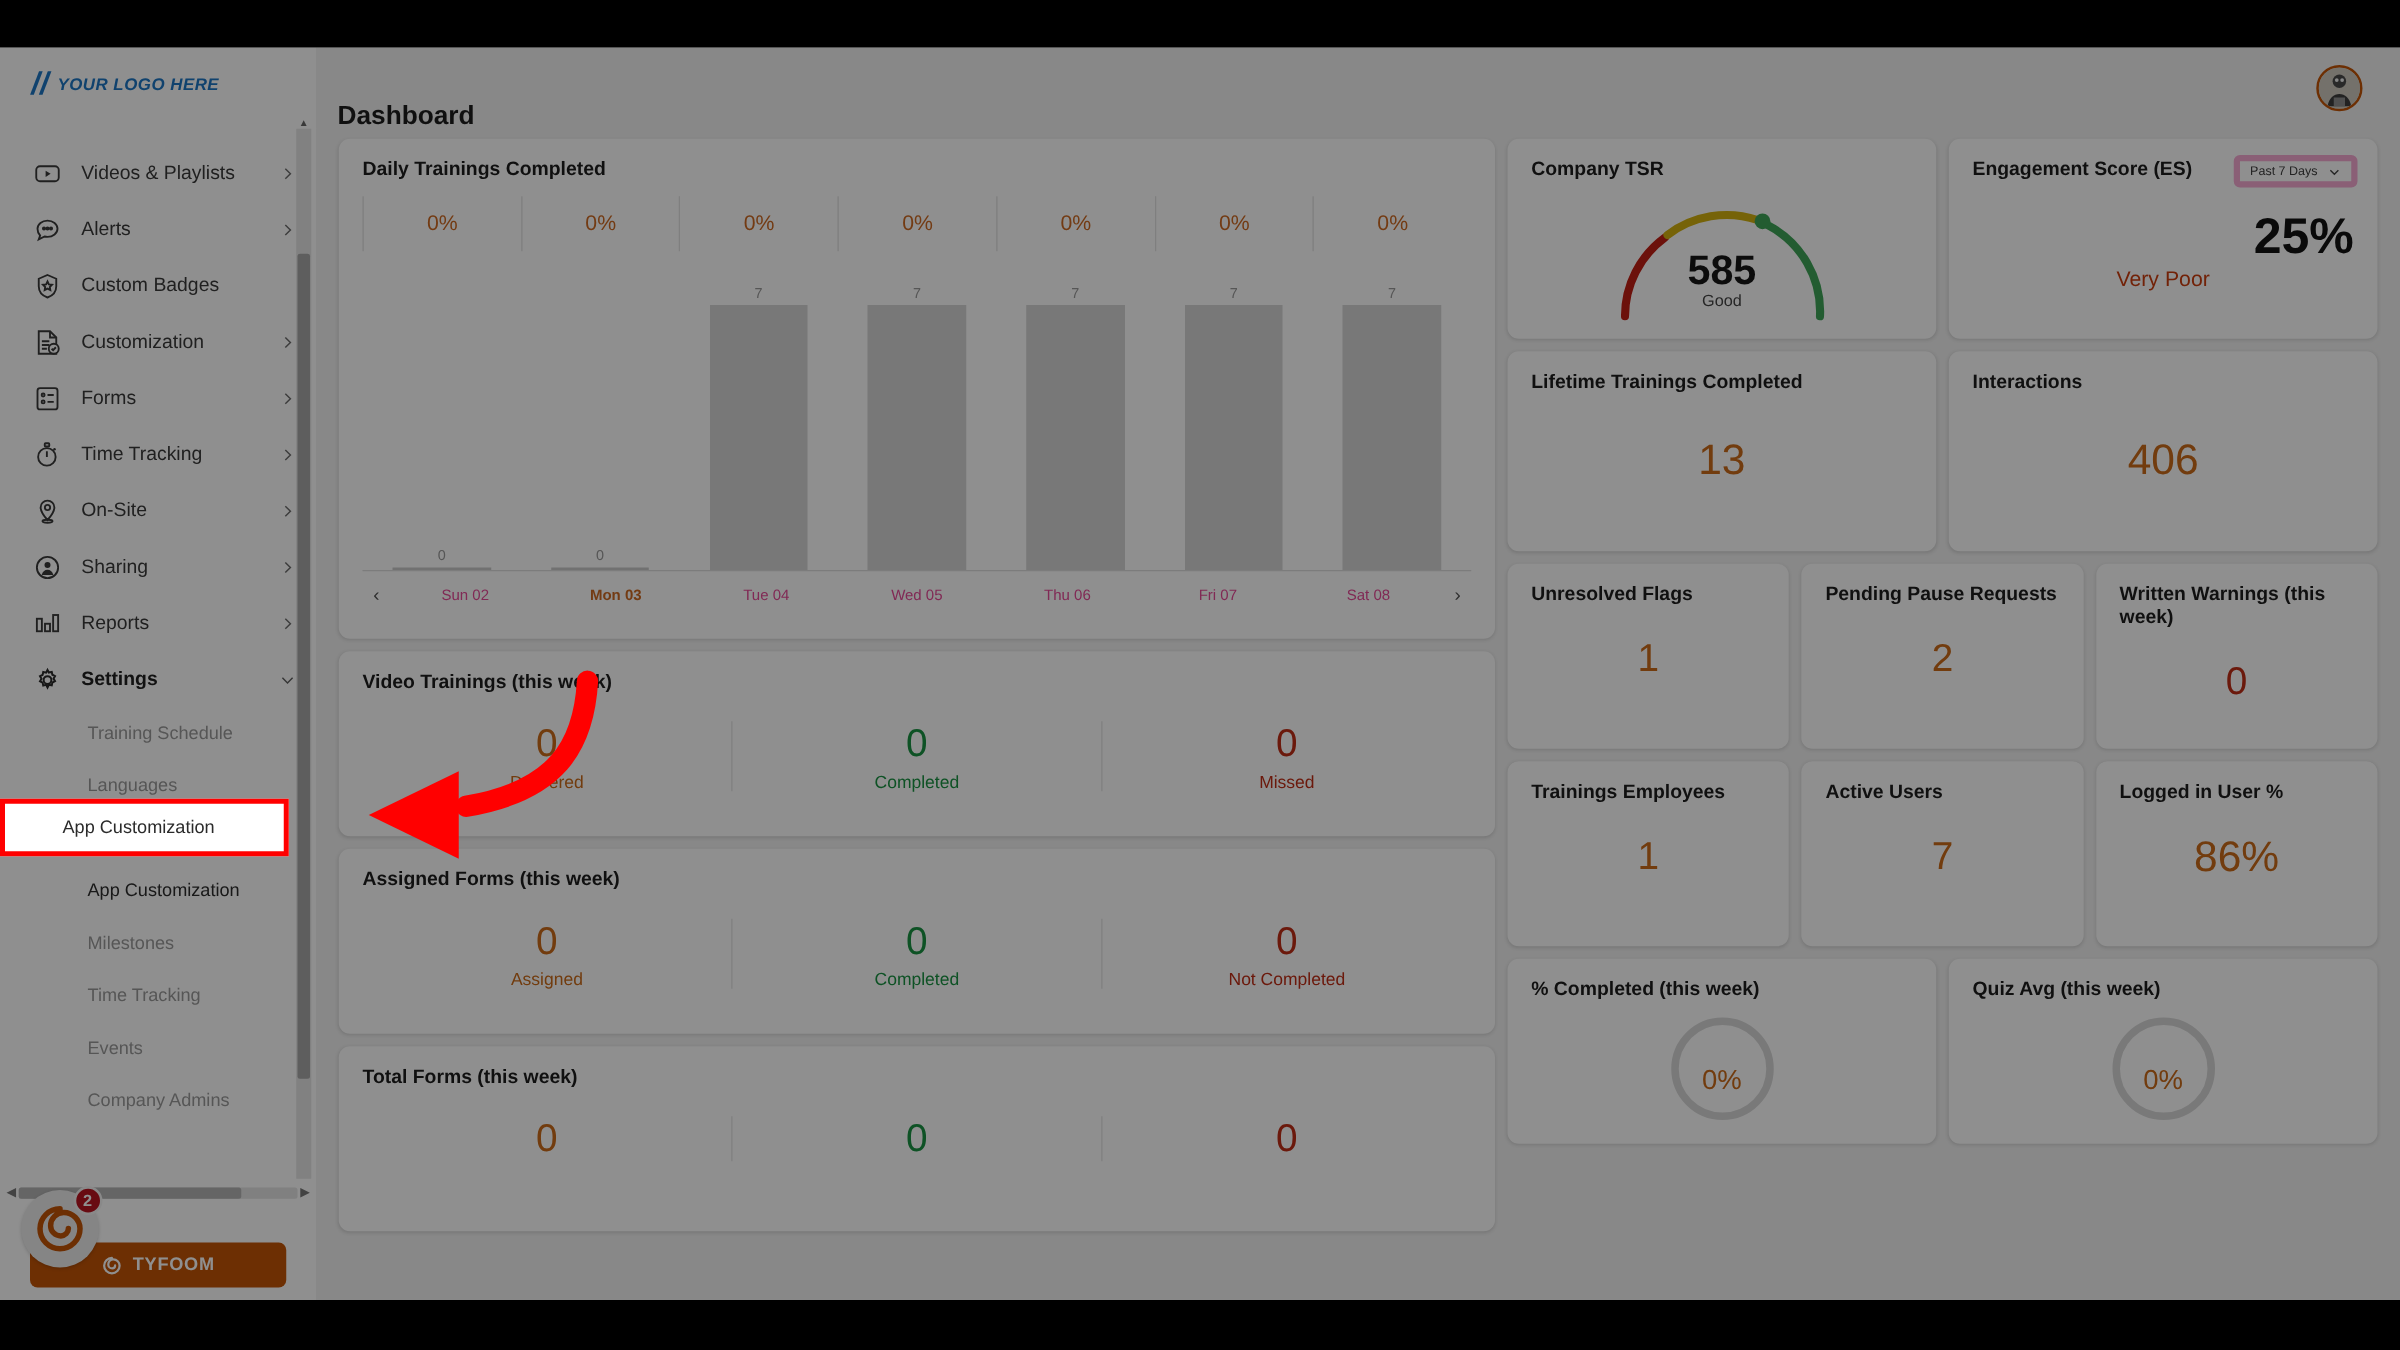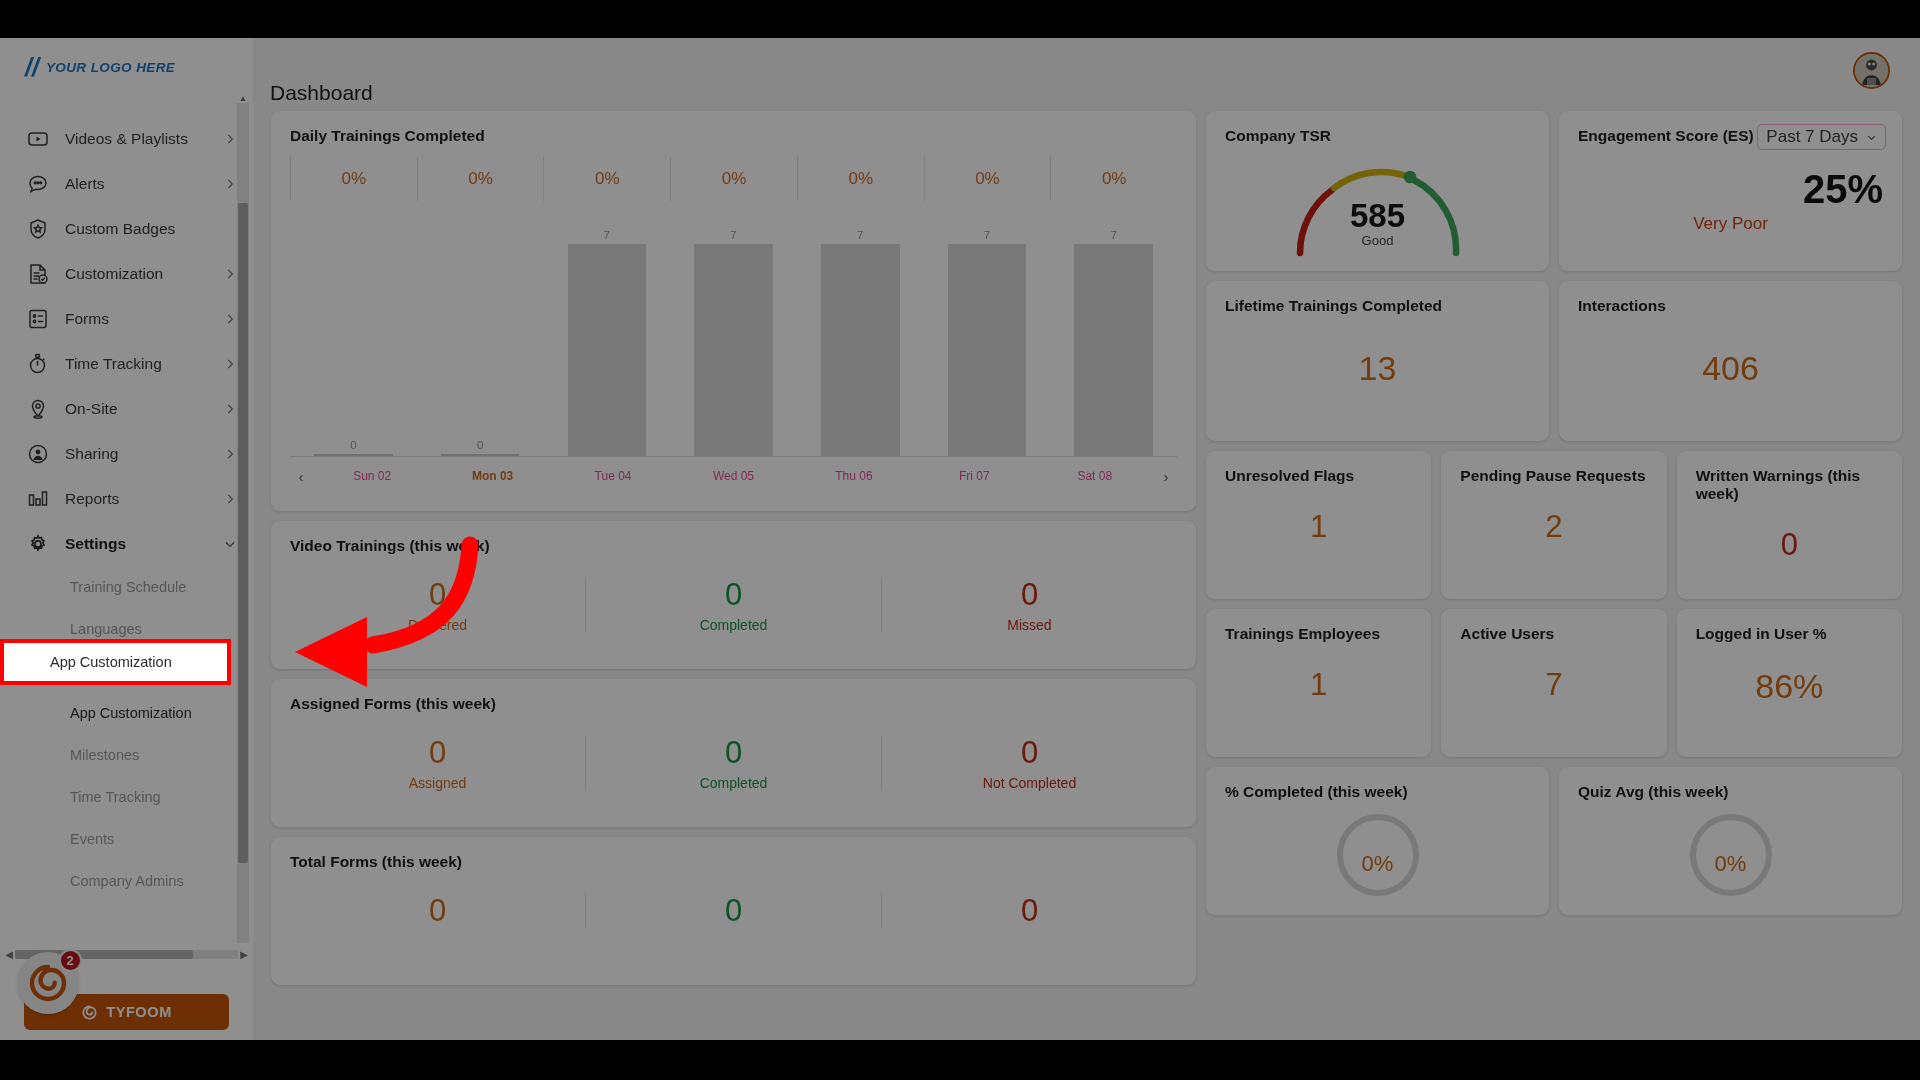--- a/index.html
+++ b/index.html
@@ -118,21 +118,21 @@
     font-size: 8px; color: #666; text-align: center; line-height: 12px;
   }
   #vscroll .vtop { top: -10px; }
 
   
   #header {
     position: absolute; left: 253px; top: 0; right: 0; height: 65px;
     background: #f2f2f2; display: flex; align-items: center;
     padding: 0 30px 0 17px;
   }
-  #header .title { font-size: 21px; font-weight: 400; color: #1d1d1d; flex: 1; margin-top: 44px; }
+  #header .title { font-size: 21px; font-weight: 700; color: #1d1d1d; flex: 1; margin-top: 44px; }
   .avatar {
     width: 37px; height: 37px; border-radius: 50%;
     background: #d9d4cc; border: 2.5px solid #c75300;
     overflow: hidden; position: relative; cursor: pointer;
   }
   .avatar svg { position: absolute; left: 0; top: 0; }
 
   
   #main {
     position: absolute; left: 253px; top: 65px; right: 0; bottom: 0;
@@ -200,24 +200,24 @@
     font-size: 33px; font-weight: 700; color: #151515;
   }
   .gauge-lab {
     position: absolute; left: 0; right: 0; top: 84px; text-align: center;
     font-size: 13px; color: #444;
   }
   .es-num { font-size: 40px; font-weight: 700; color: #111; text-align: right; margin-top: 22px; }
   .es-lab { font-size: 17px; color: #d13b0a; text-align: center; margin-top: 2px; }
   .rangesel {
     position: absolute; right: 16px; top: 13px;
-    border: 1px solid #f9a8d4; border-radius: 5px;
+    border: 5px solid #f9a8d4; border-radius: 5px;
     height: 26px; padding: 0 8px;
     display: flex; align-items: center; gap: 8px;
-    font-size: 17px; color: #3d3d3d; background: #fff; cursor: pointer;
+    font-size: 10px; color: #3d3d3d; background: #fff; cursor: pointer;
   }
   .metric-card { height: 160px; }
   .metric-num { font-size: 31px; color: #cf6a14; text-align: center; margin-top: 36px; }
   .big-num { font-size: 34px; color: #cf6a14; text-align: center; margin-top: 34px; }
   .metric-card.tall { height: 148px; }
   .metric-card.tall .metric-num { margin-top: 24px; }
   .donut-card { height: 148px; }
   .donut-wrap { position: relative; height: 96px; margin-top: 6px; }
   .donut-wrap svg { position: absolute; left: 50%; transform: translateX(-50%); top: 2px; }
   .donut-num { position: absolute; left: 0; right: 0; top: 44px;

